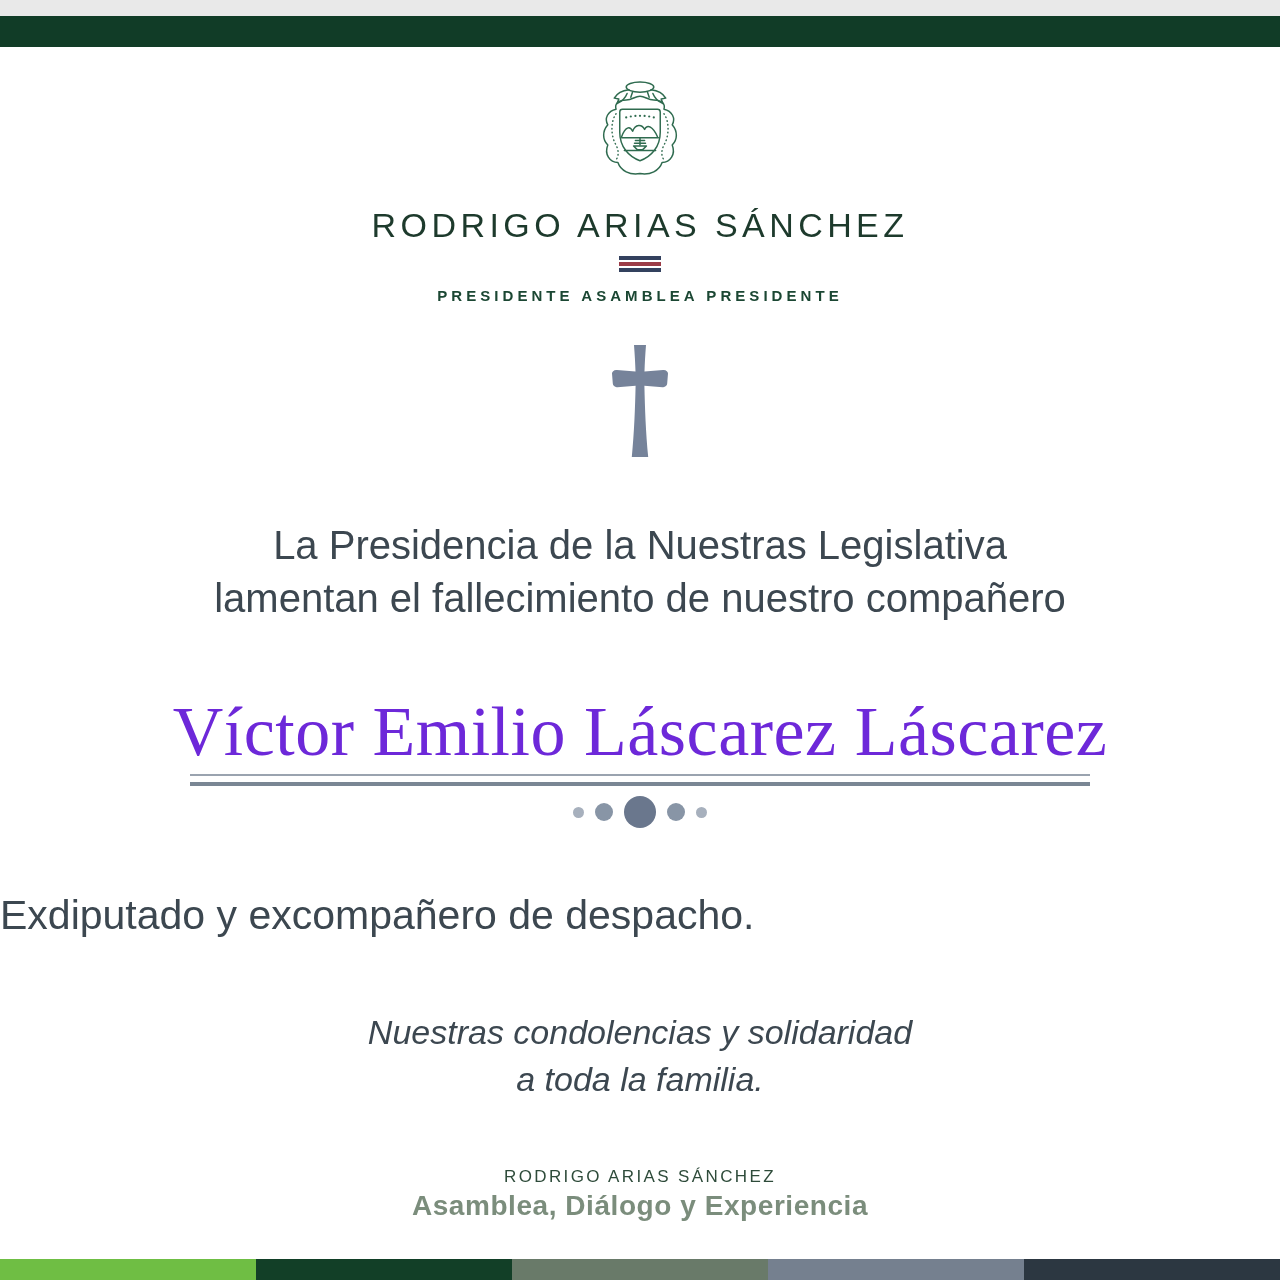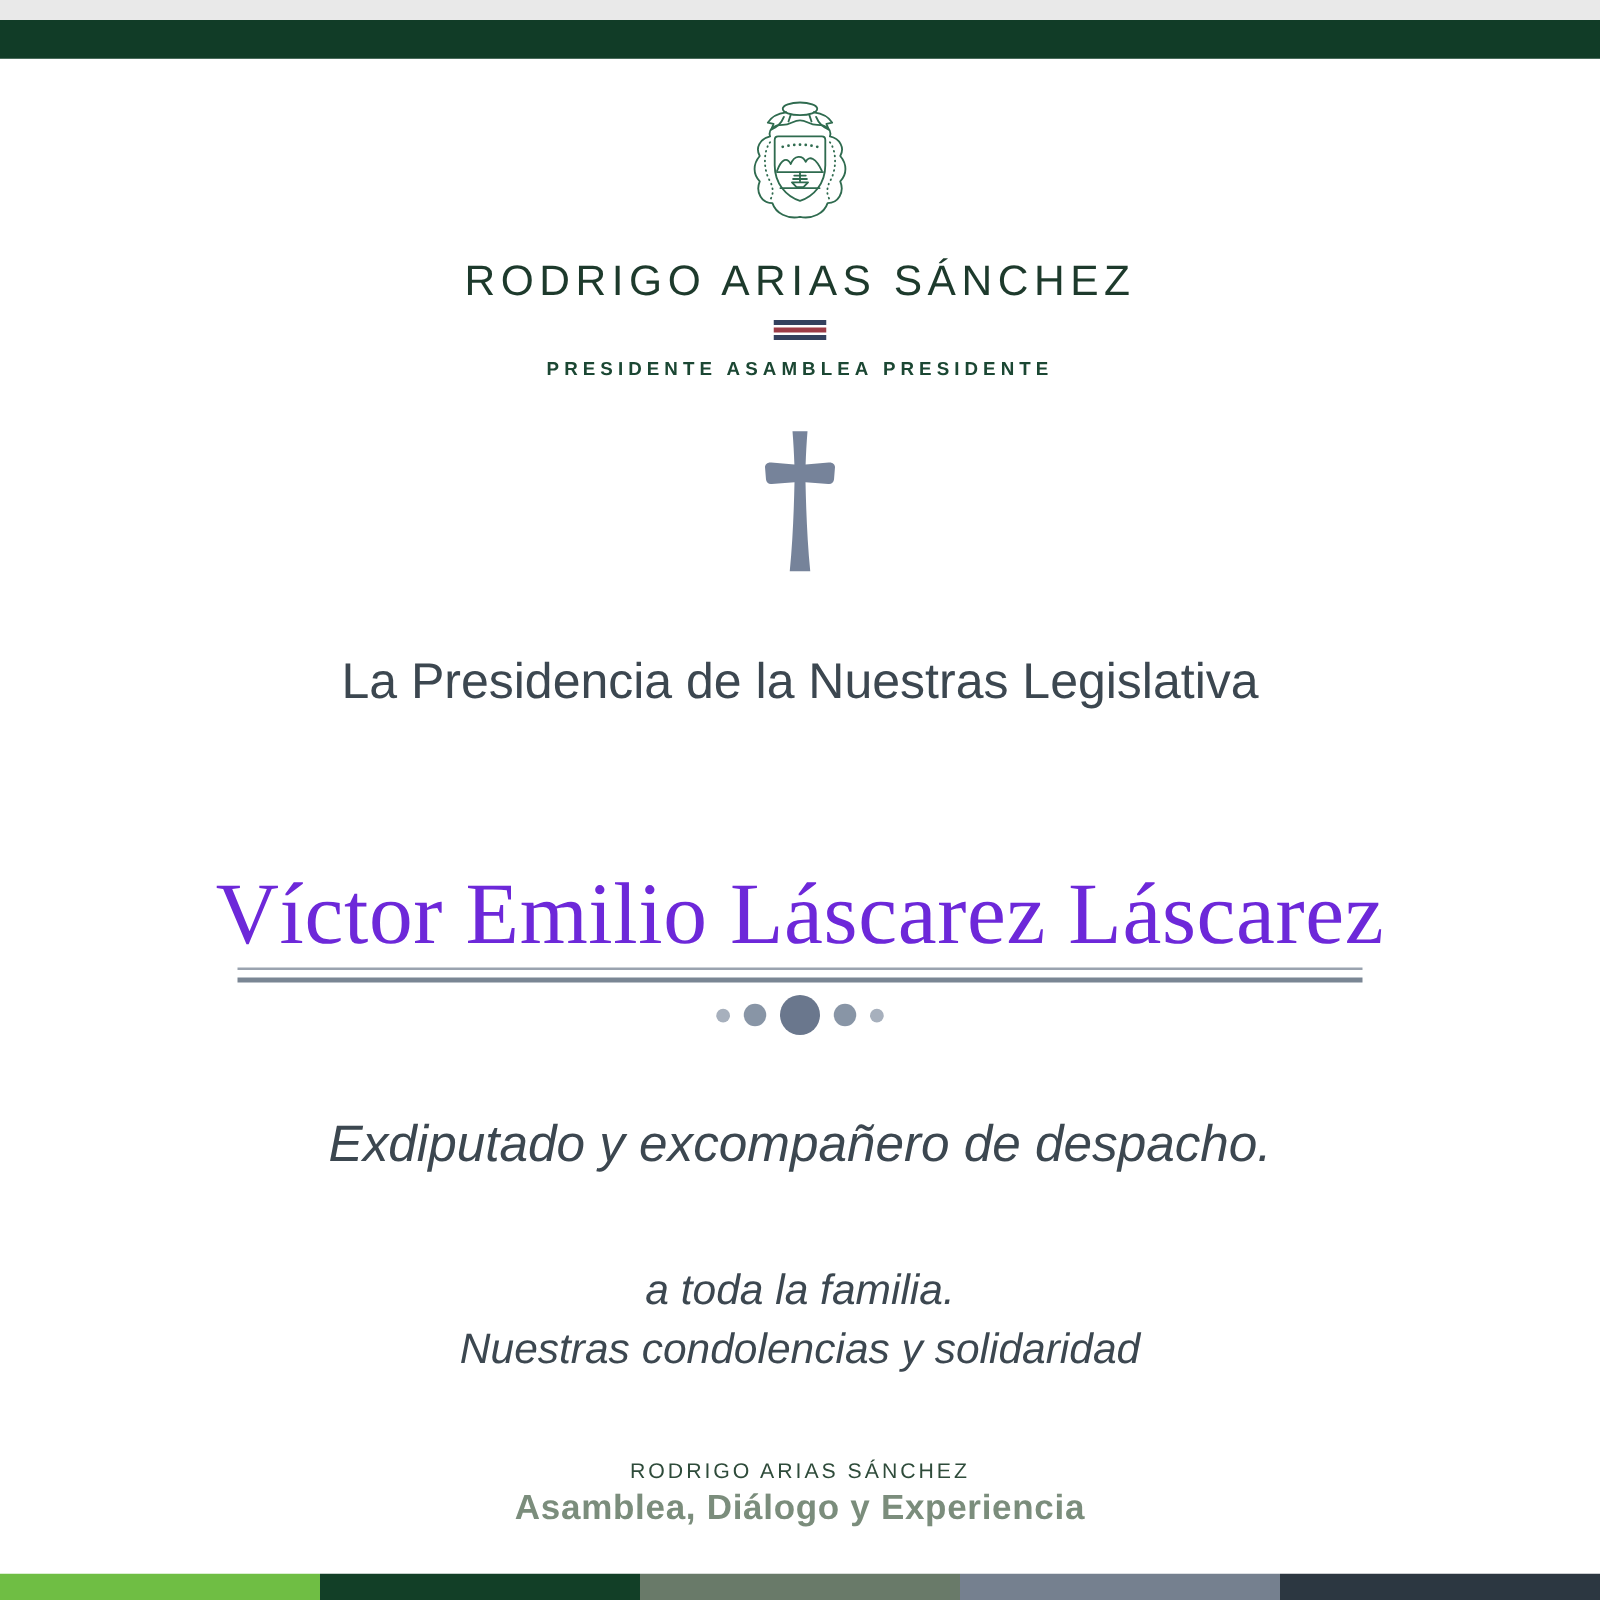--- a/index.html
+++ b/index.html
@@ -76,24 +76,23 @@
     position: absolute; top: 776px; left: 0; width: 1280px;
     height: 40px;
     display: flex; justify-content: center; align-items: center; gap: 11px;
   }
   .dot { border-radius: 50%; }
   .dot.d1 { width: 11px; height: 11px; background: #A7B0BD; }
   .dot.d2 { width: 18px; height: 18px; background: #8895A6; }
   .dot.d3 { width: 32px; height: 32px; background: #6A778D; }
   .role-line {
     position: absolute; top: 876px; left: 0; width: 1280px;
-    text-align: center;
+    text-align: left;
     font-size: 41px; font-weight: 400;
     color: #3C4750;
-    font-style: italic;
   }
   .condolences {
     position: absolute; top: 993px; left: 0; width: 1280px;
     text-align: center;
     font-size: 34px; font-style: italic; font-weight: 400;
     color: #3C4750;
     line-height: 47px;
   }
   .footer-name {
     position: absolute; top: 1151px; left: 0; width: 1280px;
@@ -179,40 +178,41 @@
       <path fill="#76839A" d="M26,1 L38,1 C37.2,11 36.8,19 36.5,27.5
         L55,26 C58,25.6 60,27.6 60,29.6 L59.2,39.6 C59,41.8 57,43.6 54.6,43.2 L36.4,41.8
         C36.9,64 37.8,89 40.2,113 L23.8,113 C26.2,89 27.1,64 27.6,41.8 L9.4,43.2
         C7,43.6 5,41.8 4.8,39.6 L4,29.6 C4,27.6 6,25.6 9,26 L27.5,27.5
         C27.2,19 26.8,11 26,1 Z"></path>
     </svg>
   </div>
 
   <div class="intro">
     <div>La Presidencia de la Nuestras Legislativa</div>
+    <div>lamentan el fallecimiento de nuestro compañero</div>
   </div>
 
   <div class="deceased-name">Víctor Emilio Láscarez Láscarez</div>
 
   <div class="rule-thin"></div>
   <div class="rule-thick"></div>
 
   <div class="dots">
     <span class="dot d1"></span>
     <span class="dot d2"></span>
     <span class="dot d3"></span>
     <span class="dot d2"></span>
     <span class="dot d1"></span>
   </div>
 
   <div class="role-line">Exdiputado y excompañero de despacho.</div>
 
   <div class="condolences">
+    <div>Nuestras condolencias y solidaridad</div>
     <div>a toda la familia.</div>
-    <div>Nuestras condolencias y solidaridad</div>
   </div>
 
   <div class="footer-name">RODRIGO ARIAS SÁNCHEZ</div>
   <div class="footer-slogan">Asamblea, Diálogo y Experiencia</div>
 
   <div class="strip">
     <div class="seg" style="background: rgb(111, 190, 68);"></div>
     <div class="seg" style="background: rgb(18, 63, 39);"></div>
     <div class="seg" style="background: rgb(105, 122, 105);"></div>
     <div class="seg" style="background: rgb(117, 128, 143);"></div>

